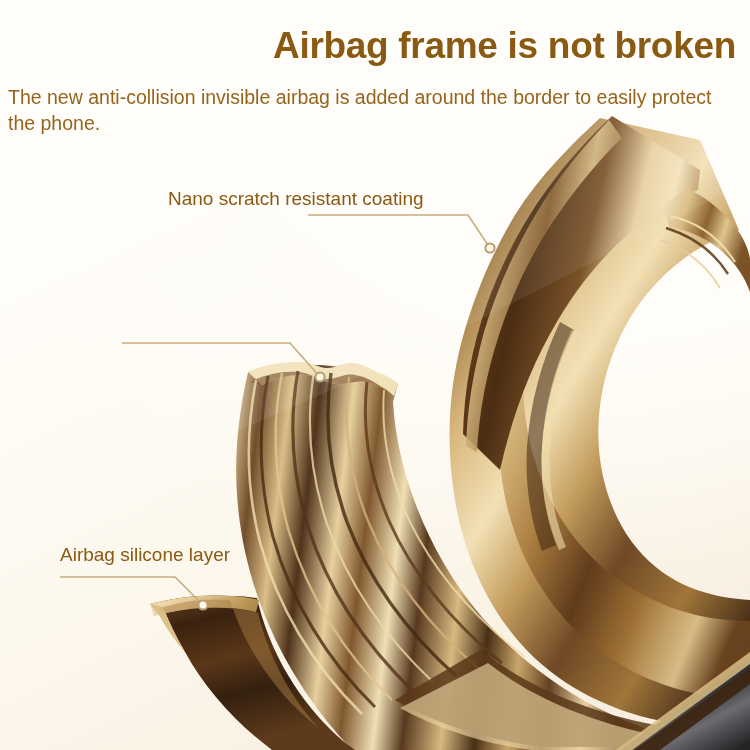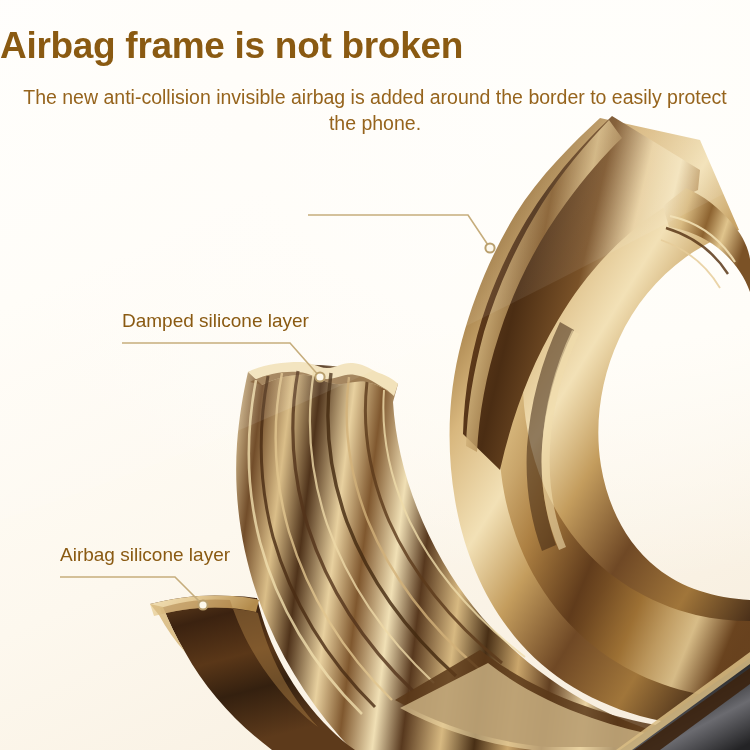--- a/index.html
+++ b/index.html
@@ -14,37 +14,36 @@
     overflow: hidden;
     font-family: "Liberation Sans", sans-serif;
     background:
       radial-gradient(ellipse 120% 90% at 80% 10%, #fffefb 0%, #fffdf8 40%, rgba(255,253,246,0) 75%),
       linear-gradient(155deg, #fffefc 0%, #fffdf7 28%, #fdf8ee 58%, #f9f1e3 82%, #f5ebdc 100%);
   }
 
   
   .headline {
     position: absolute;
-    left: 0;
+    left: 12px;
     top: 26px;
     width: 724px;
-    text-align: left;
+    text-align: right;
     font-size: 37px;
     font-weight: bold;
     letter-spacing: -0.3px;
     line-height: 1.08;
     color: #8a5a12;
     white-space: nowrap;
   }
   .subhead {
     position: absolute;
     left: 8px;
     top: 84px;
     width: 734px;
-    text-align: center;
     font-size: 19.5px;
     line-height: 1.34;
     color: #96641d;
   }
 
   
   #art {
     position: absolute;
     left: 0;
     top: 0;
@@ -324,18 +323,18 @@
       <path d="M122,343 L290,343 L320,377"></path>
       <path d="M60,577 L175,577 L203,605"></path>
     </g>
     <g stroke="#b99f6d" stroke-width="2" fill="#fdf8ec">
       <circle cx="490" cy="248" r="4.6"></circle>
       <circle cx="320" cy="377" r="4.6"></circle>
       <circle cx="203" cy="605" r="4.6"></circle>
     </g>
   </svg>
 
-
-  <div class="callout-label co2">Damped silicone layer</div>
+  <div class="callout-label co1">Nano scratch resistant coating</div>
+
 
   <div class="callout-label co3">Airbag silicone layer</div>
 
 </div>
 
 </body></html>

